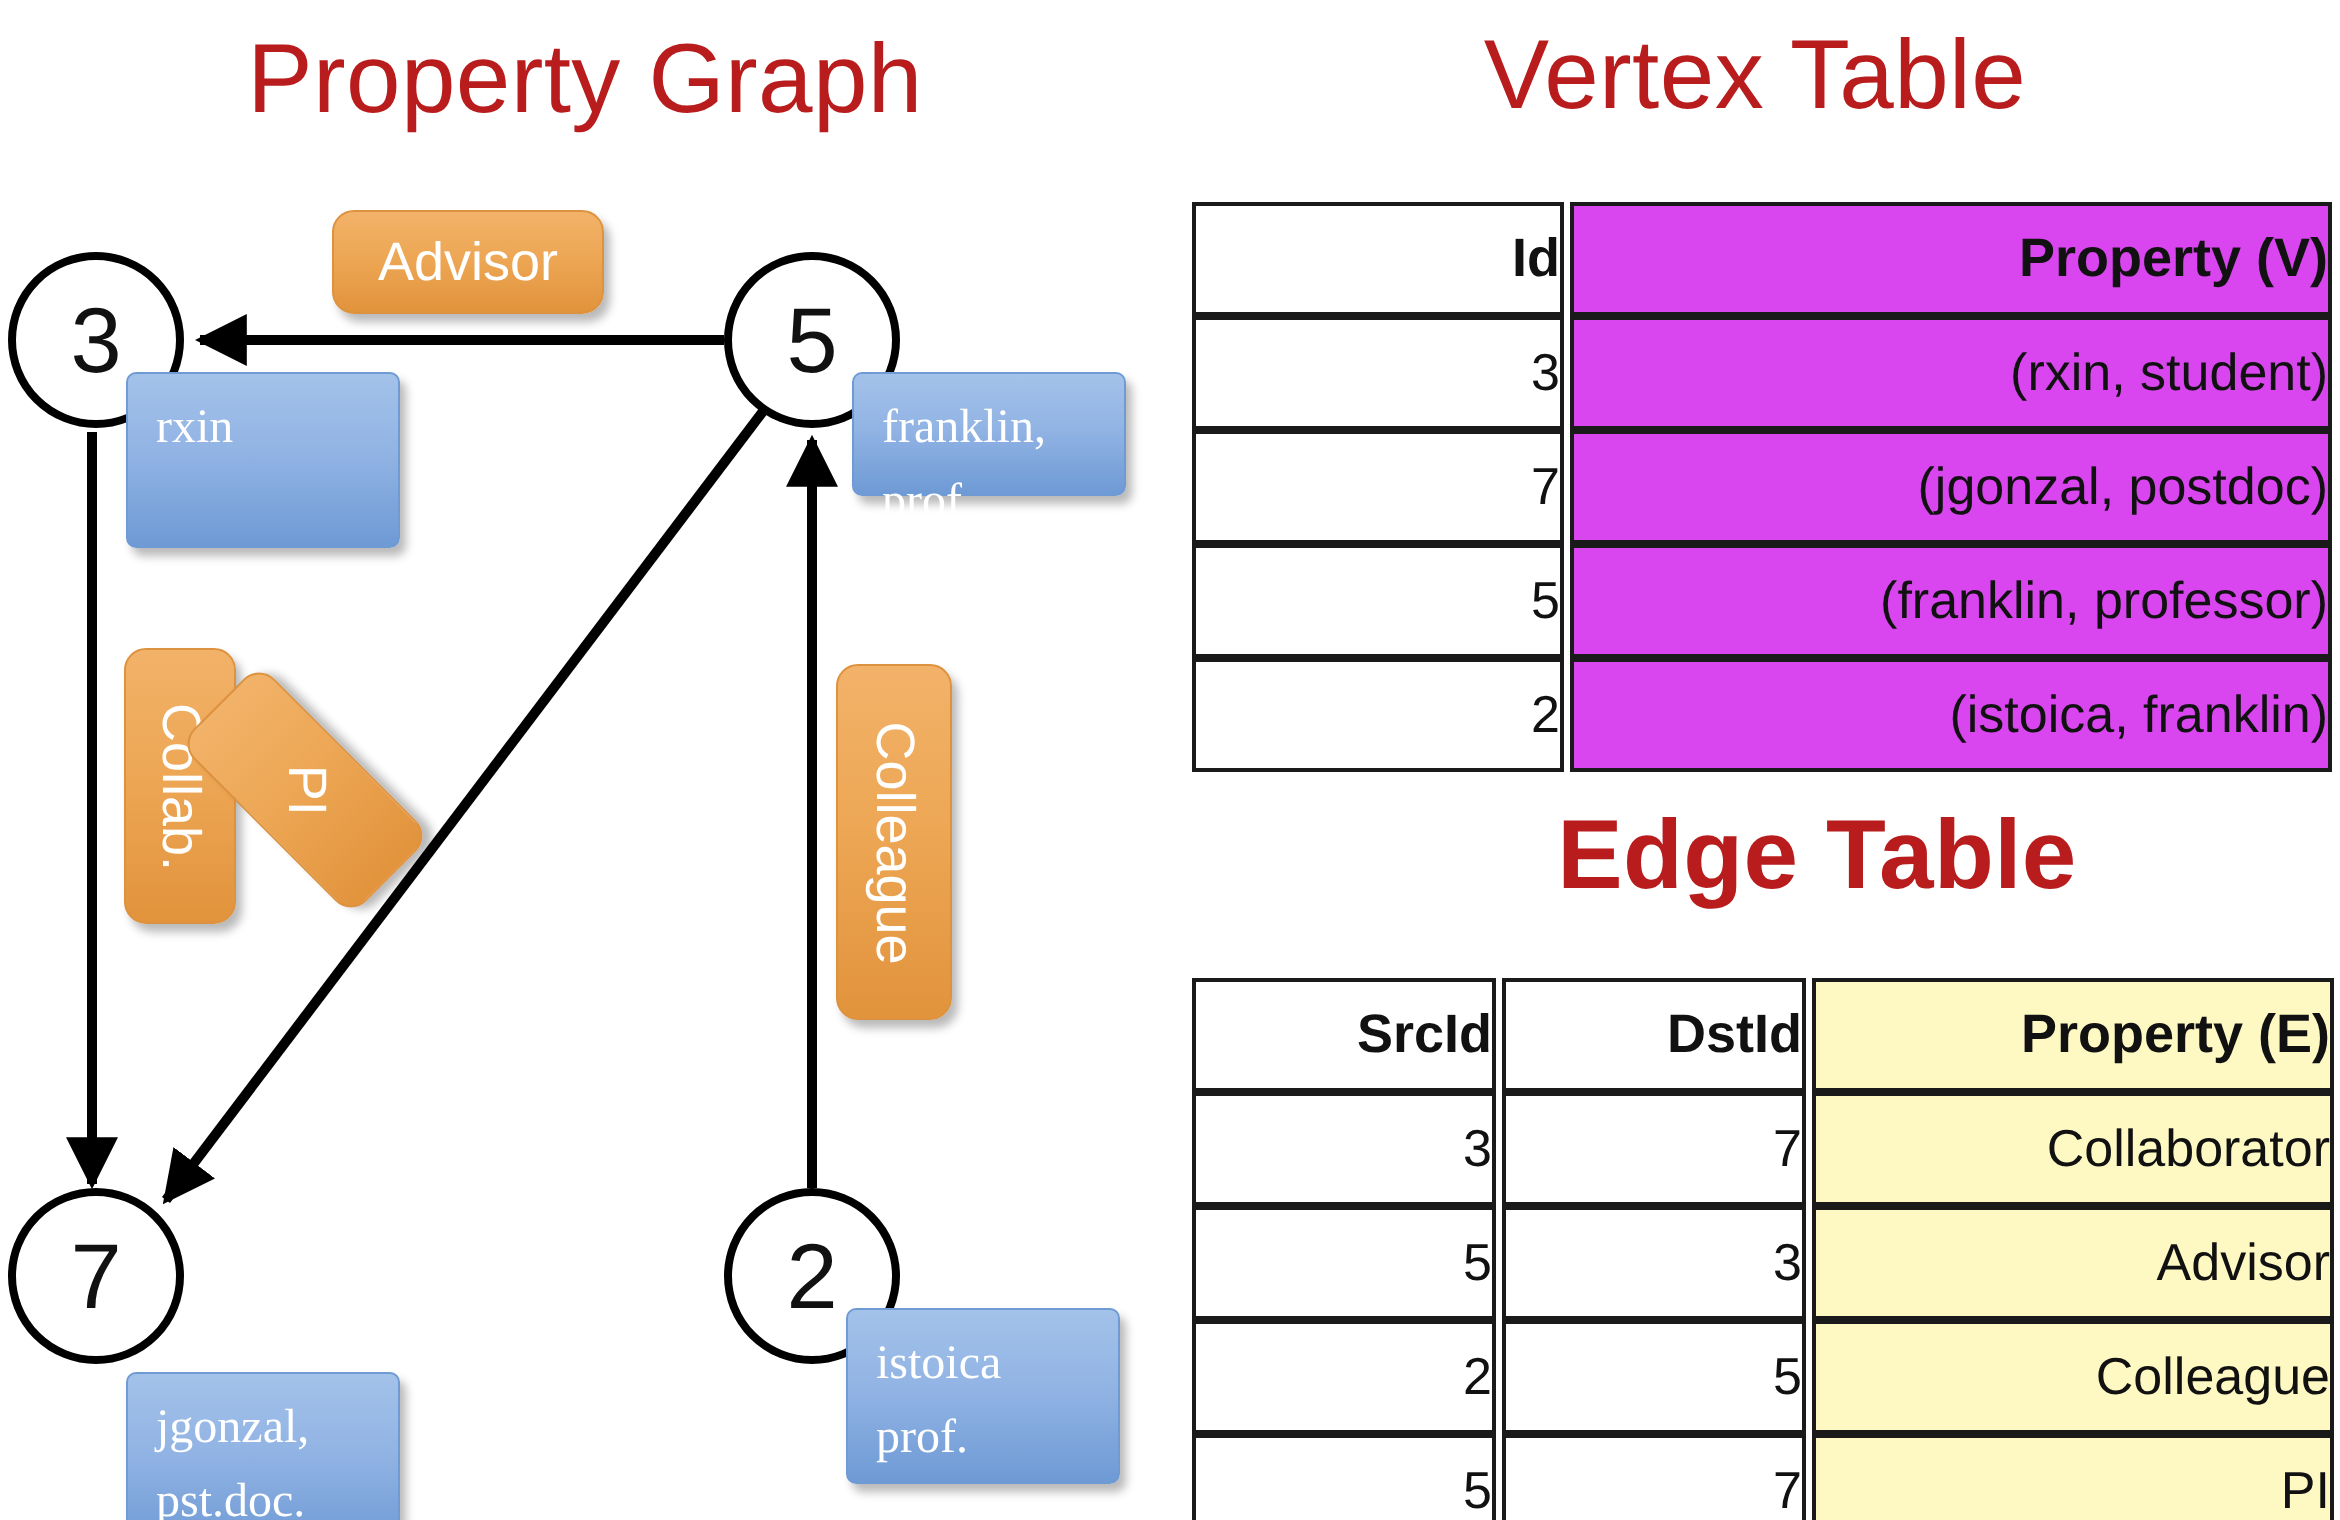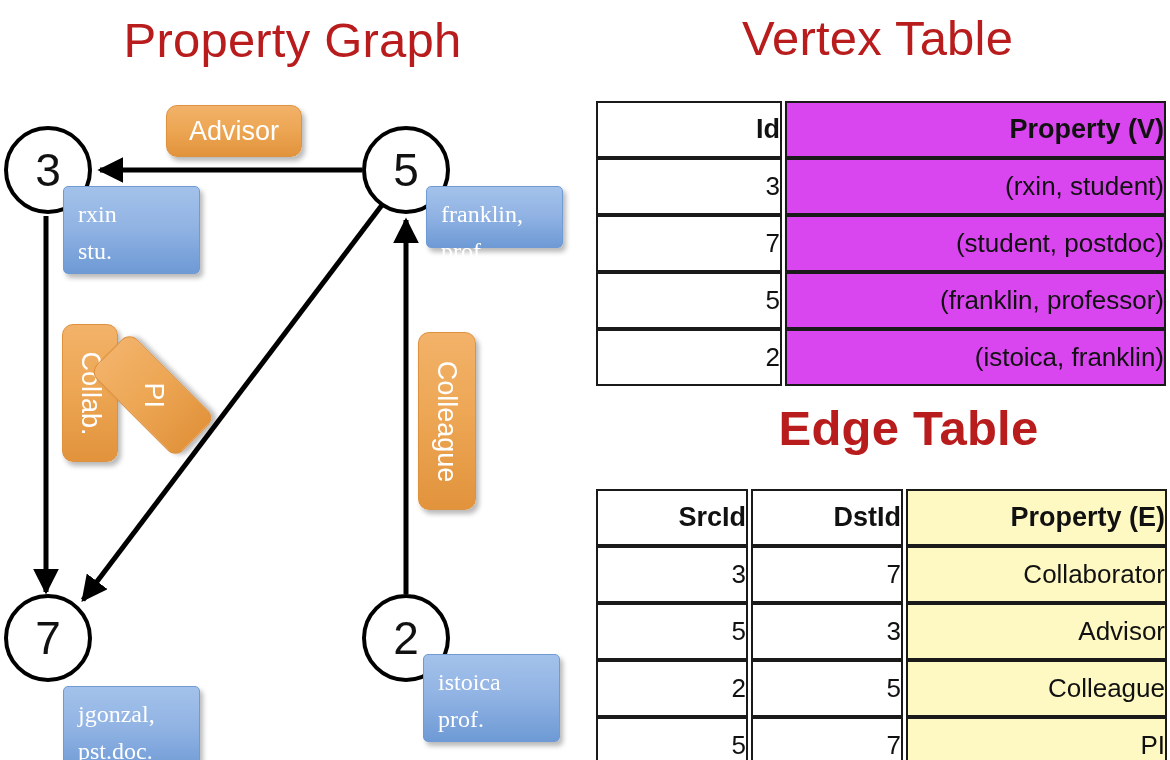--- a/index.html
+++ b/index.html
@@ -145,21 +145,20 @@
 
     <line x1="382" y1="205" x2="83" y2="600" stroke="#000000" stroke-width="5" marker-end="url(#arrow)"></line>
 
     <line x1="406" y1="594" x2="406" y2="220" stroke="#000000" stroke-width="5" marker-end="url(#arrow)"></line>
   </svg>
 
   <div class="node-circle" style="left:4px; top:126px;"></div>
   <div class="node-label" style="left:4px; top:126px;">3</div>
   <div class="vbox" style="left:63px; top:186px; width:137px; height:88px;">
     <div>rxin</div>
-    <div>stu.</div>
   </div>
 
   <div class="node-circle" style="left:362px; top:126px;"></div>
   <div class="node-label" style="left:362px; top:126px;">5</div>
   <div class="vbox" style="left:426px; top:186px; width:137px; height:62px;">
     <div>franklin,</div>
     <div>prof.</div>
   </div>
 
   <div class="node-circle" style="left:4px; top:594px;"></div>
@@ -198,21 +197,21 @@
       <tr>
     <td class="hdr">Id</td>
     <td class="hdr vprop">Property (V)</td>
   </tr>
   <tr>
     <td>3</td>
     <td class="vprop">(rxin, student)</td>
   </tr>
   <tr>
     <td>7</td>
-    <td class="vprop">(student, postdoc)</td>
+    <td class="vprop">(jgonzal, postdoc)</td>
   </tr>
   <tr>
     <td>5</td>
     <td class="vprop">(franklin, professor)</td>
   </tr>
   <tr>
     <td>2</td>
     <td class="vprop">(istoica, franklin)</td>
   </tr>
 </tbody>

